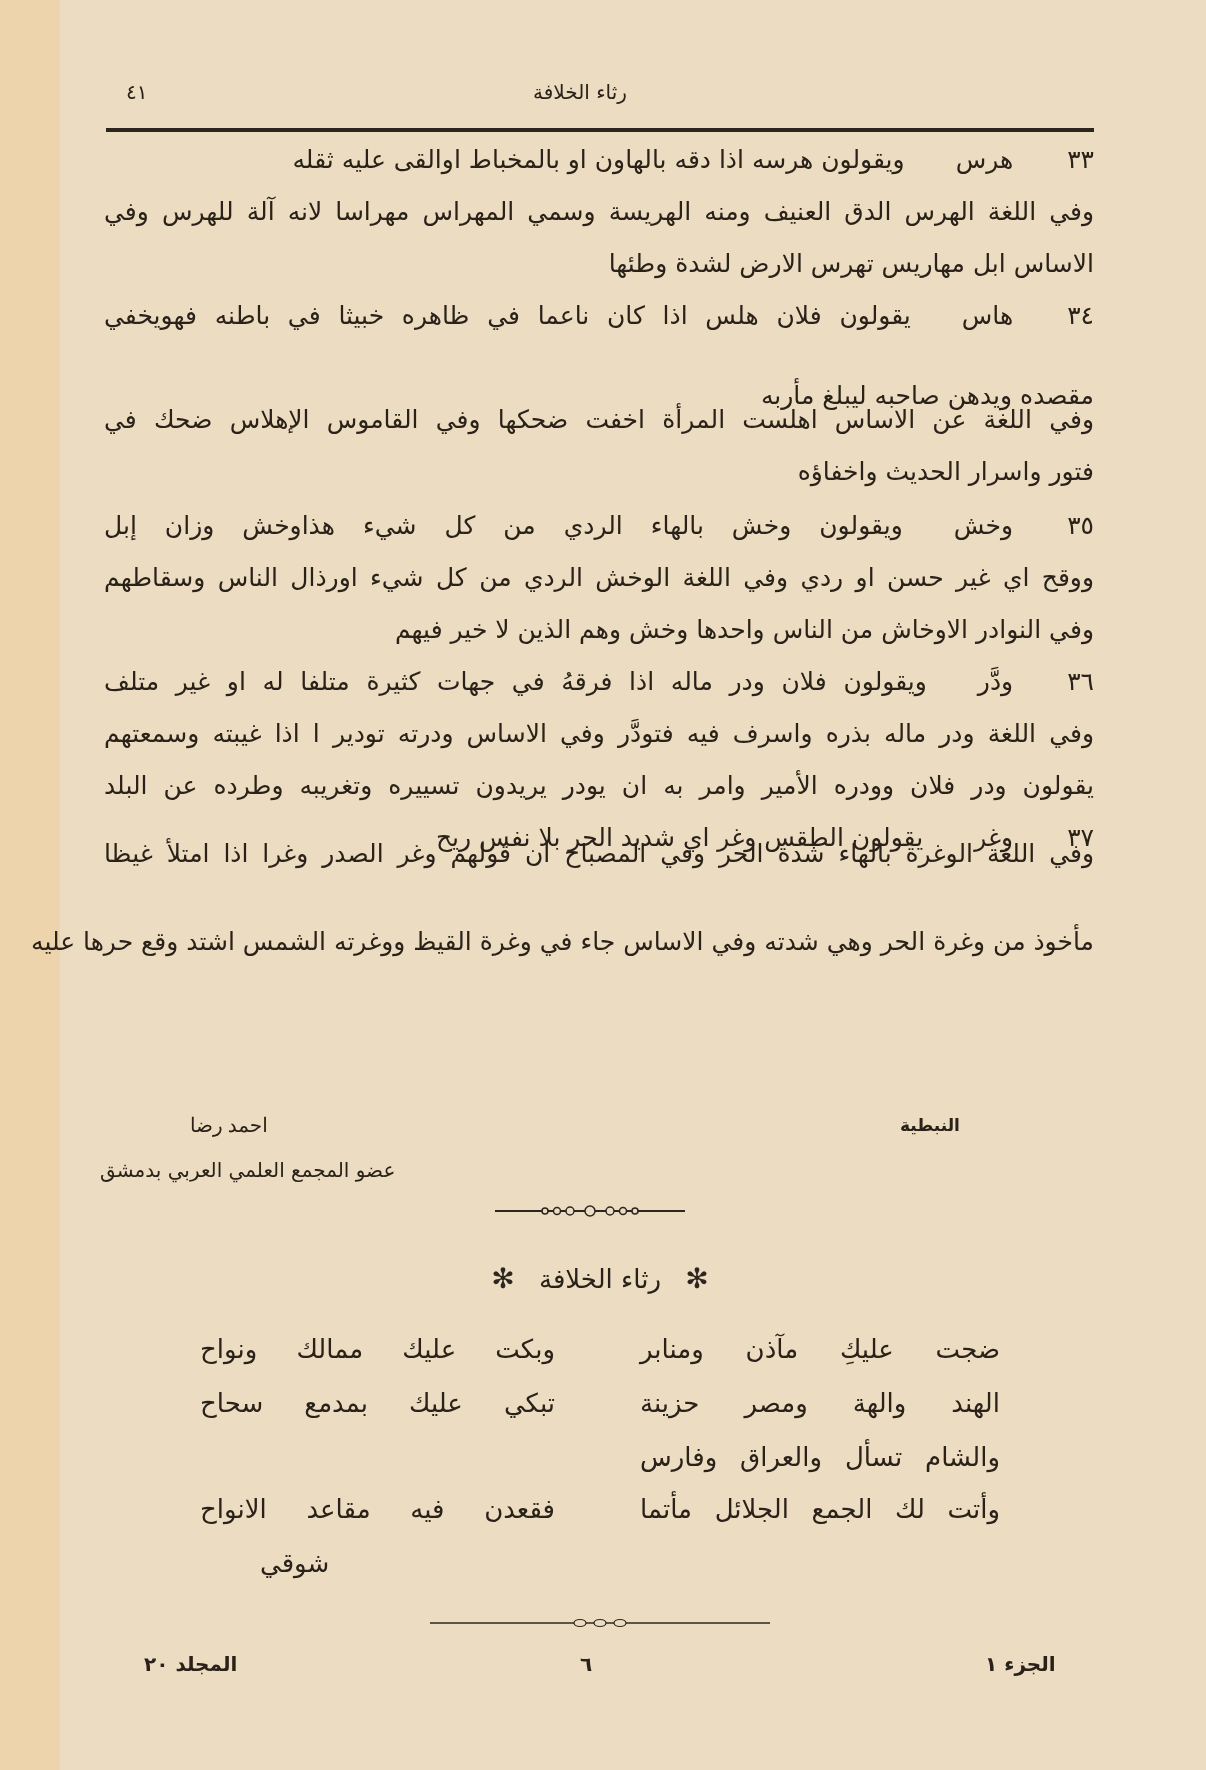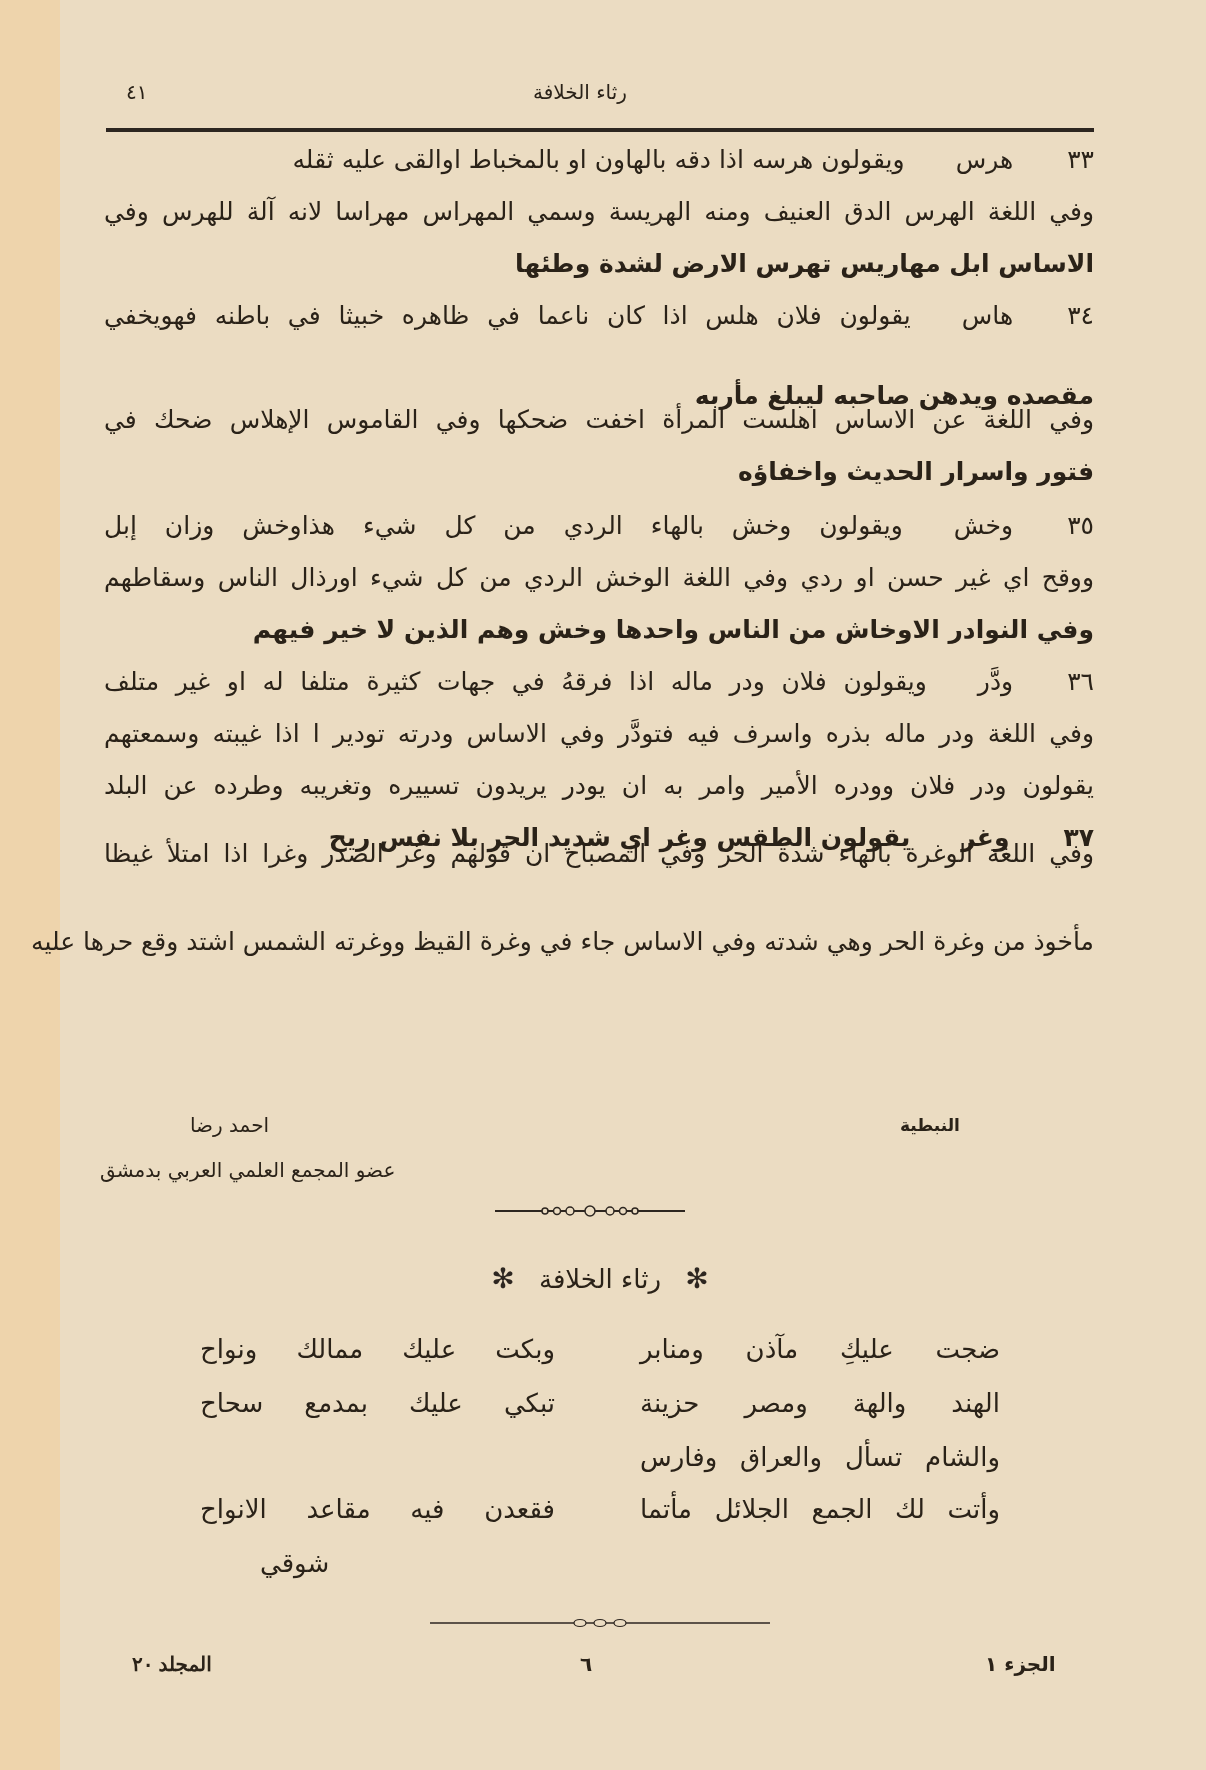--- a/index.html
+++ b/index.html
@@ -21,35 +21,35 @@
   .ab { position:absolute; }
   .rtl { direction:rtl; unicode-bidi:embed; }
   .header-title { left:480px; top:80px; width:200px; text-align:center; font-size:20px; }
   .header-page { left:126px; top:80px; font-size:20px; }
   .header-rule { left:106px; top:128px; width:988px; height:4px; background:#2d2620; }
   .line {
     position:absolute; right:112px; width:990px; font-size:25px; line-height:36px;
     white-space:nowrap; text-align:justify; text-align-last:justify; direction:rtl;
   }
   .line.first { text-align-last:right; }
-  .line.short { text-align-last:right;font-weight:bold; }
+  .line.short { text-align-last:right; }
   .num { display:inline-block; margin-left:54px; }
   .term { display:inline-block; margin-left:51px; }
   .sig-place { left:900px; top:1115px; font-size:17px; font-weight:bold; }
-  .sig-name { left:190px; top:1113px; font-size:20px; }
+  .sig-name { left:190px; top:1113px; font-size:20px;font-family:Liberation Serif, serif; }
   .sig-role { left:100px; top:1158px; font-size:20px; }
   .ornament-top { left:495px; top:1205px; width:190px; height:12px; }
   .poem-title { left:470px; top:1262px; width:260px; text-align:center; font-size:26px; }
   .poem-star { font-size:28px; color:#2d2620; }
   .verse-row { position:absolute; left:200px; width:800px; height:50px; font-size:26px; }
   .verse-r { position:absolute; right:0; width:360px; text-align:justify; text-align-last:justify; direction:rtl; white-space:nowrap; }
   .verse-l { position:absolute; left:0; width:355px; text-align:justify; text-align-last:justify; direction:rtl; white-space:nowrap; }
   .poet { left:260px; top:1548px; font-size:26px; }
   .ornament-bottom { left:430px; top:1618px; width:340px; height:10px; }
-  .footer-vol { left:132px; top:1652px; font-size:20px; font-weight:bold;font-family:Liberation Serif, serif; }
+  .footer-vol { left:144px; top:1652px; font-size:20px; font-weight:bold; }
   .footer-issue { left:580px; top:1652px; font-size:20px; font-weight:bold; }
   .footer-part { left:985px; top:1652px; font-size:20px; font-weight:bold; }
 </style>
 </head>
 <body>
 
 <div class="margin-strip"></div>
 <div class="page"></div>
 
 <div class="ab header-title rtl">رثاء الخلافة</div>

